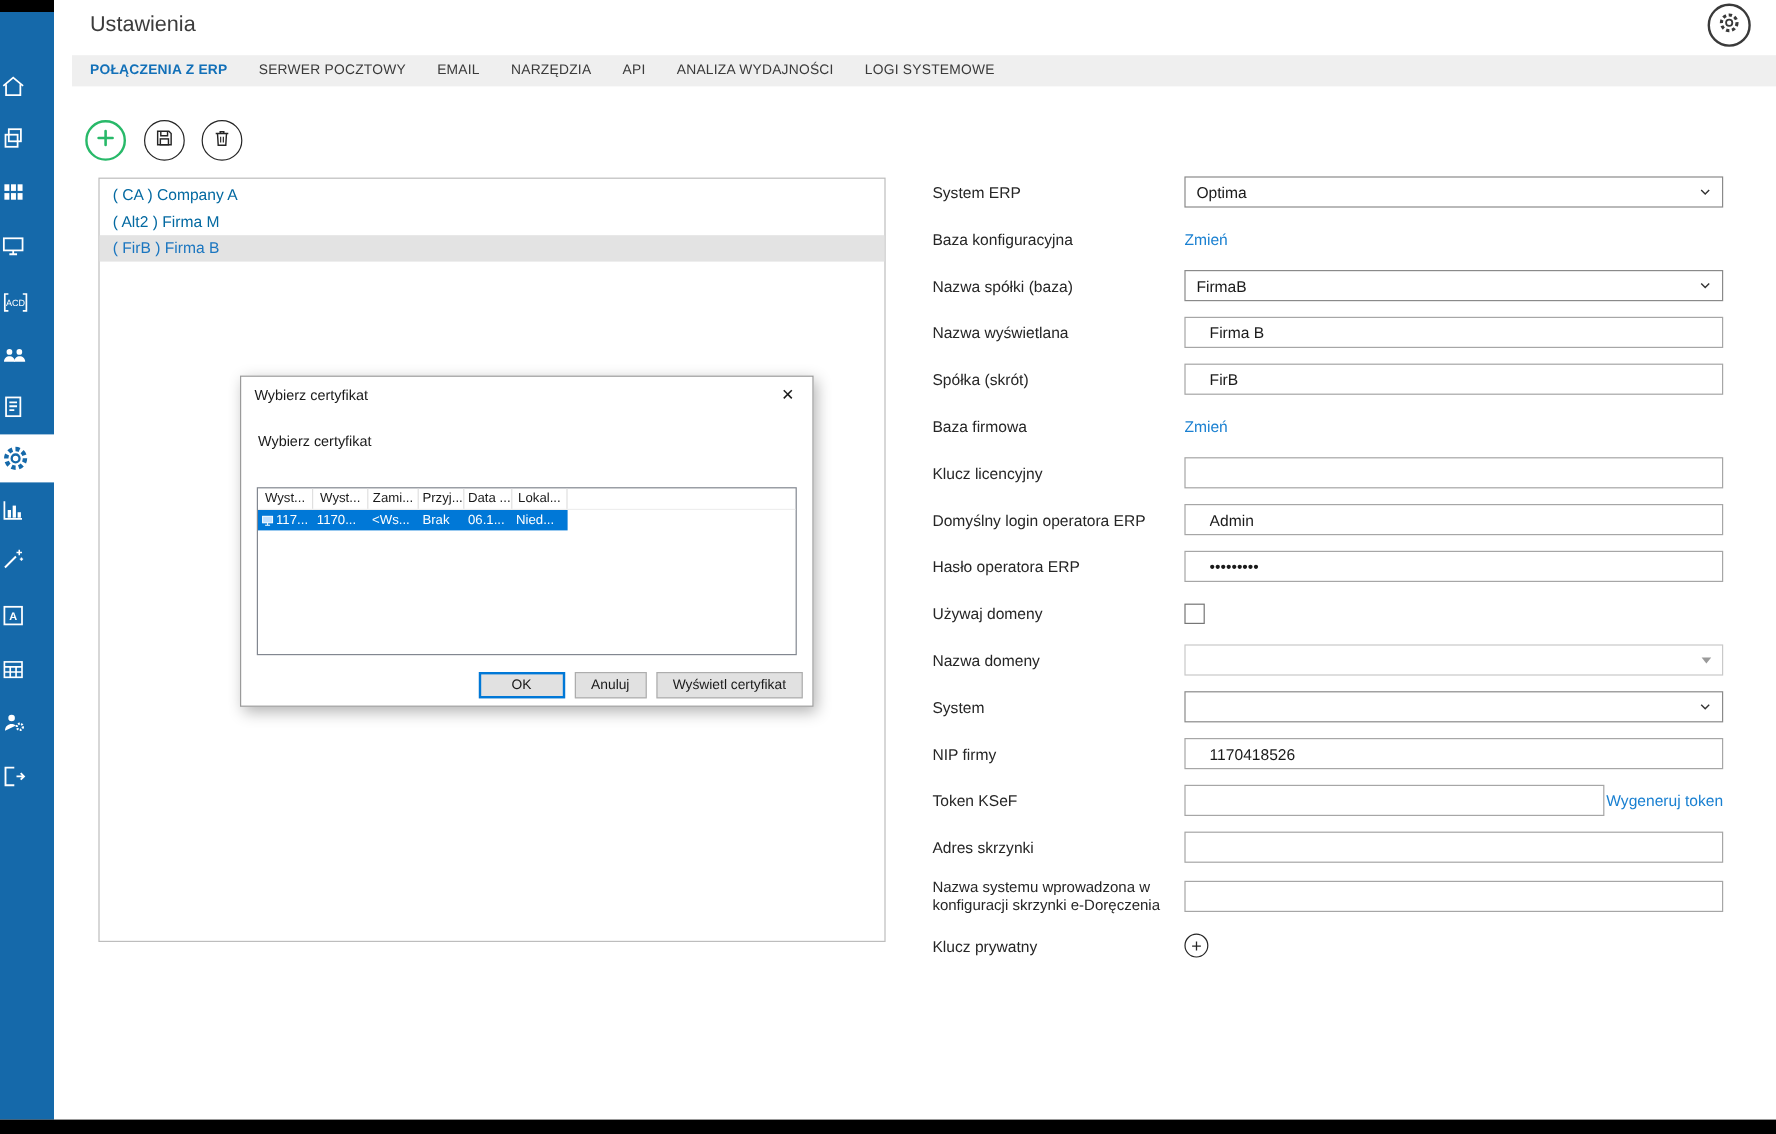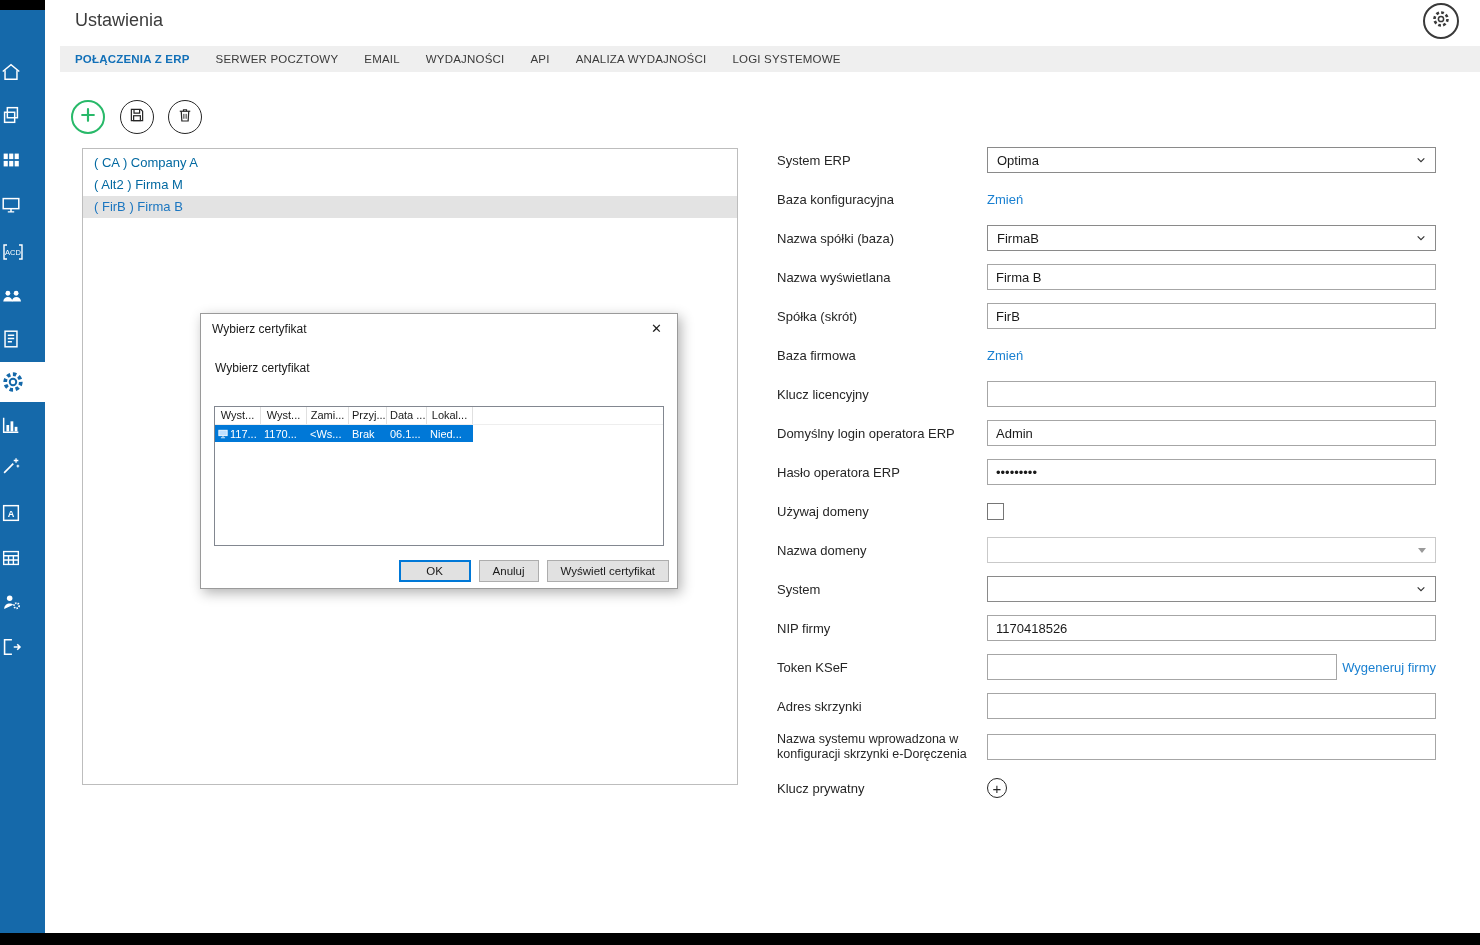--- a/index.html
+++ b/index.html
@@ -32,21 +32,21 @@
   
   .list{position:absolute;left:82px;top:148px;width:656px;height:637px;border:1px solid #bdbdbd;background:#fff;padding-top:3px;}
   .list-item{height:22px;line-height:22px;padding-left:11px;font-size:13px;color:#0369a1;cursor:pointer;white-space:nowrap;}
   .list-item.selected{background:#e3e3e3;color:#1b76c0;}
 
   
   .form{position:absolute;left:758px;top:147px;width:678px;}
   .frow{display:flex;align-items:center;margin-bottom:13px;min-height:26px;}
   .flabel{width:210px;font-size:13px;color:#262626;line-height:15px;flex-shrink:0;padding-right:6px;margin-left:19px;}
   .fcontrol{flex:1;display:flex;align-items:center;min-height:26px;}
-  .tinput{width:100%;height:26px;border:1px solid #a6a6a6;font-size:13px;padding:0 8px;color:#1a1a1a;background:#fff;font-family:inherit;}
+  .tinput{width:100%;height:26px;border:1px solid #a6a6a6;font-size:13px;padding:0 20px;color:#1a1a1a;background:#fff;font-family:inherit;}
   .select{width:100%;height:26px;border:1px solid #8a8a8a;display:flex;align-items:center;justify-content:space-between;padding:0 9px;font-size:13px;color:#1a1a1a;background:#fff;cursor:pointer;}
   .select.disabled{border-color:#c9c9c9;cursor:default;}
   .chev{width:10px;height:10px;flex-shrink:0;}
   .tri-disabled{width:0;height:0;border-left:4px solid transparent;border-right:4px solid transparent;border-top:5px solid #9a9a9a;}
   .link{color:#1a80d1;font-size:13px;text-decoration:none;cursor:pointer;}
   .checkbox{width:17px;height:17px;border:1px solid #767676;background:#fff;cursor:pointer;}
   .token-input{width:350px;}
   .token-link{margin-left:auto;}
   .plus-btn{width:20px;height:20px;border:1.5px solid #262626;border-radius:50%;display:flex;align-items:center;justify-content:center;cursor:pointer;font-size:15px;color:#262626;line-height:1;}
 
@@ -203,21 +203,21 @@
     <span><svg width="24" height="24" viewBox="0 0 24 24" fill="none" stroke="#3a3a3a">
           <circle cx="12" cy="12" r="6.5" stroke-width="2.6" stroke-dasharray="2.8 2.2"></circle>
           <circle cx="12" cy="12" r="2.6" stroke-width="1.5"></circle>
         </svg></span>
   </div>
 
   <div class="tabbar">
     <span class="tab active">POŁĄCZENIA Z ERP</span>
     <span class="tab">SERWER POCZTOWY</span>
     <span class="tab">EMAIL</span>
-    <span class="tab">WYDAJNOŚCI</span>
+    <span class="tab">NARZĘDZIA</span>
     <span class="tab">API</span>
     <span class="tab">ANALIZA WYDAJNOŚCI</span>
     <span class="tab">LOGI SYSTEMOWE</span>
   </div>
 
   <div class="round-btn rb-add">
     <span><svg width="20" height="20" viewBox="0 0 24 24" fill="none" stroke="#28b969" stroke-width="2.6" stroke-linecap="round">
           <path d="M12 5 V19 M5 12 H19"></path>
         </svg></span>
   </div>
@@ -351,21 +351,21 @@
       <div class="flabel">NIP firmy</div>
       <div class="fcontrol">
           <input class="tinput" value="1170418526" style="">
         </div>
     </div>
 
     <div class="frow">
       <div class="flabel">Token KSeF</div>
       <div class="fcontrol">
           <input class="tinput token-input" value="" style="">
-          <a class="link token-link">Wygeneruj firmy</a>
+          <a class="link token-link">Wygeneruj token</a>
         </div>
     </div>
 
     <div class="frow">
       <div class="flabel">Adres skrzynki</div>
       <div class="fcontrol">
           <input class="tinput" value="" style="">
         </div>
     </div>
 

